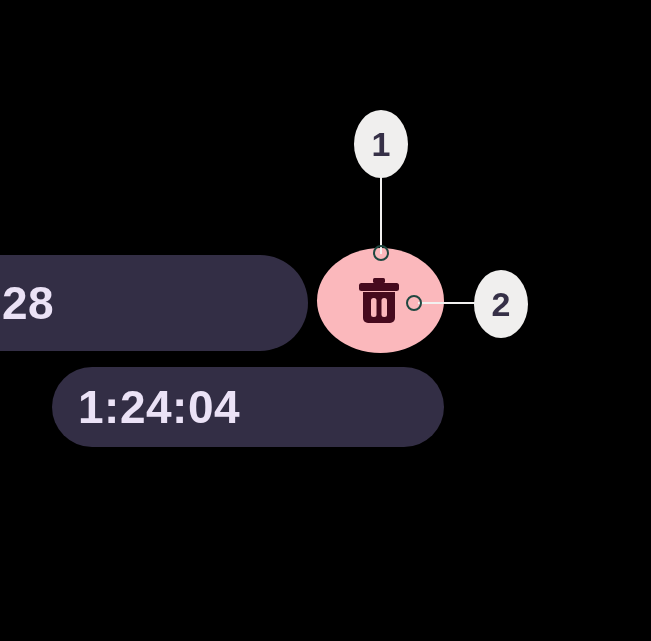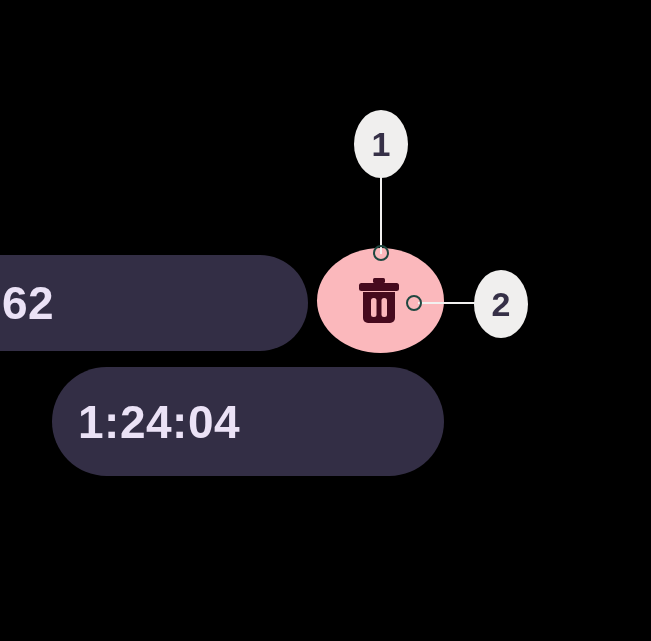--- a/index.html
+++ b/index.html
@@ -48,21 +48,21 @@
     top: 255px;
     width: 518px;
     height: 96px;
     padding-left: 212px;
   }
   
   #timer-row-bottom {
     left: 52px;
     top: 367px;
     width: 392px;
-    height: 109px;
+    height: 80px;
     padding-left: 26px;
   }
 
   
   #delete-button {
     position: absolute;
     left: 317px;
     top: 248px;
     width: 127px;
     height: 105px;
@@ -127,21 +127,21 @@
   }
   #callout-badge-1 { left: 354px; top: 110px; }
   #callout-badge-2 { left: 474px; top: 270px; }
 </style>
 </head>
 <body>
 
 <div id="stage">
 
   <div class="timer-pill" id="timer-row-top">
-    <span class="timer-label">62</span>
+    <span class="timer-label">28</span>
   </div>
 
   <div class="timer-pill" id="timer-row-bottom">
     <span class="timer-label">1:24:04</span>
   </div>
 
   <div id="delete-button">
     <span>
       <svg width="42" height="46" viewBox="0 0 42 46" aria-hidden="true">
 

